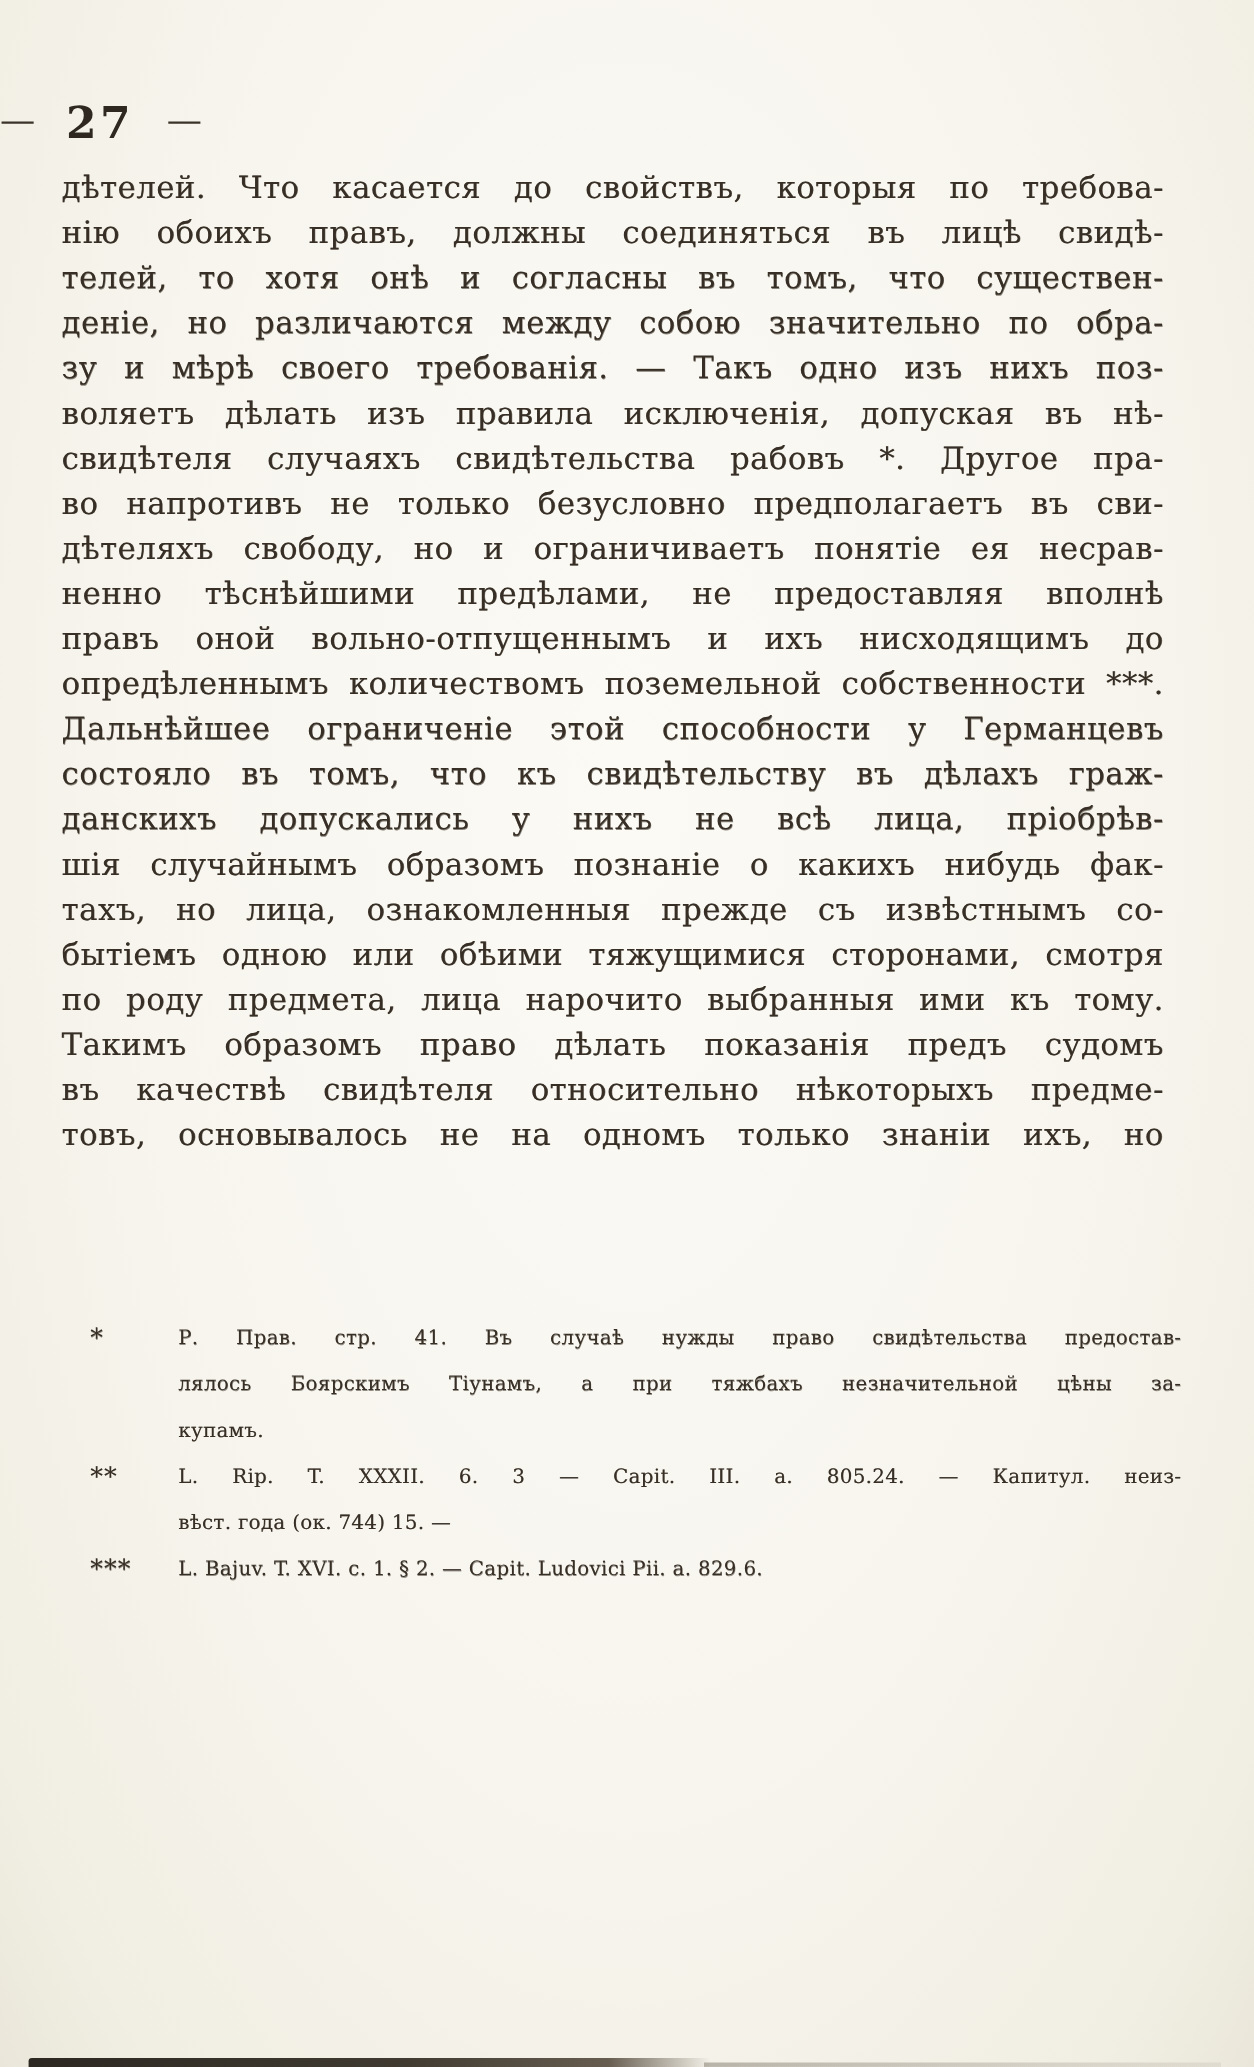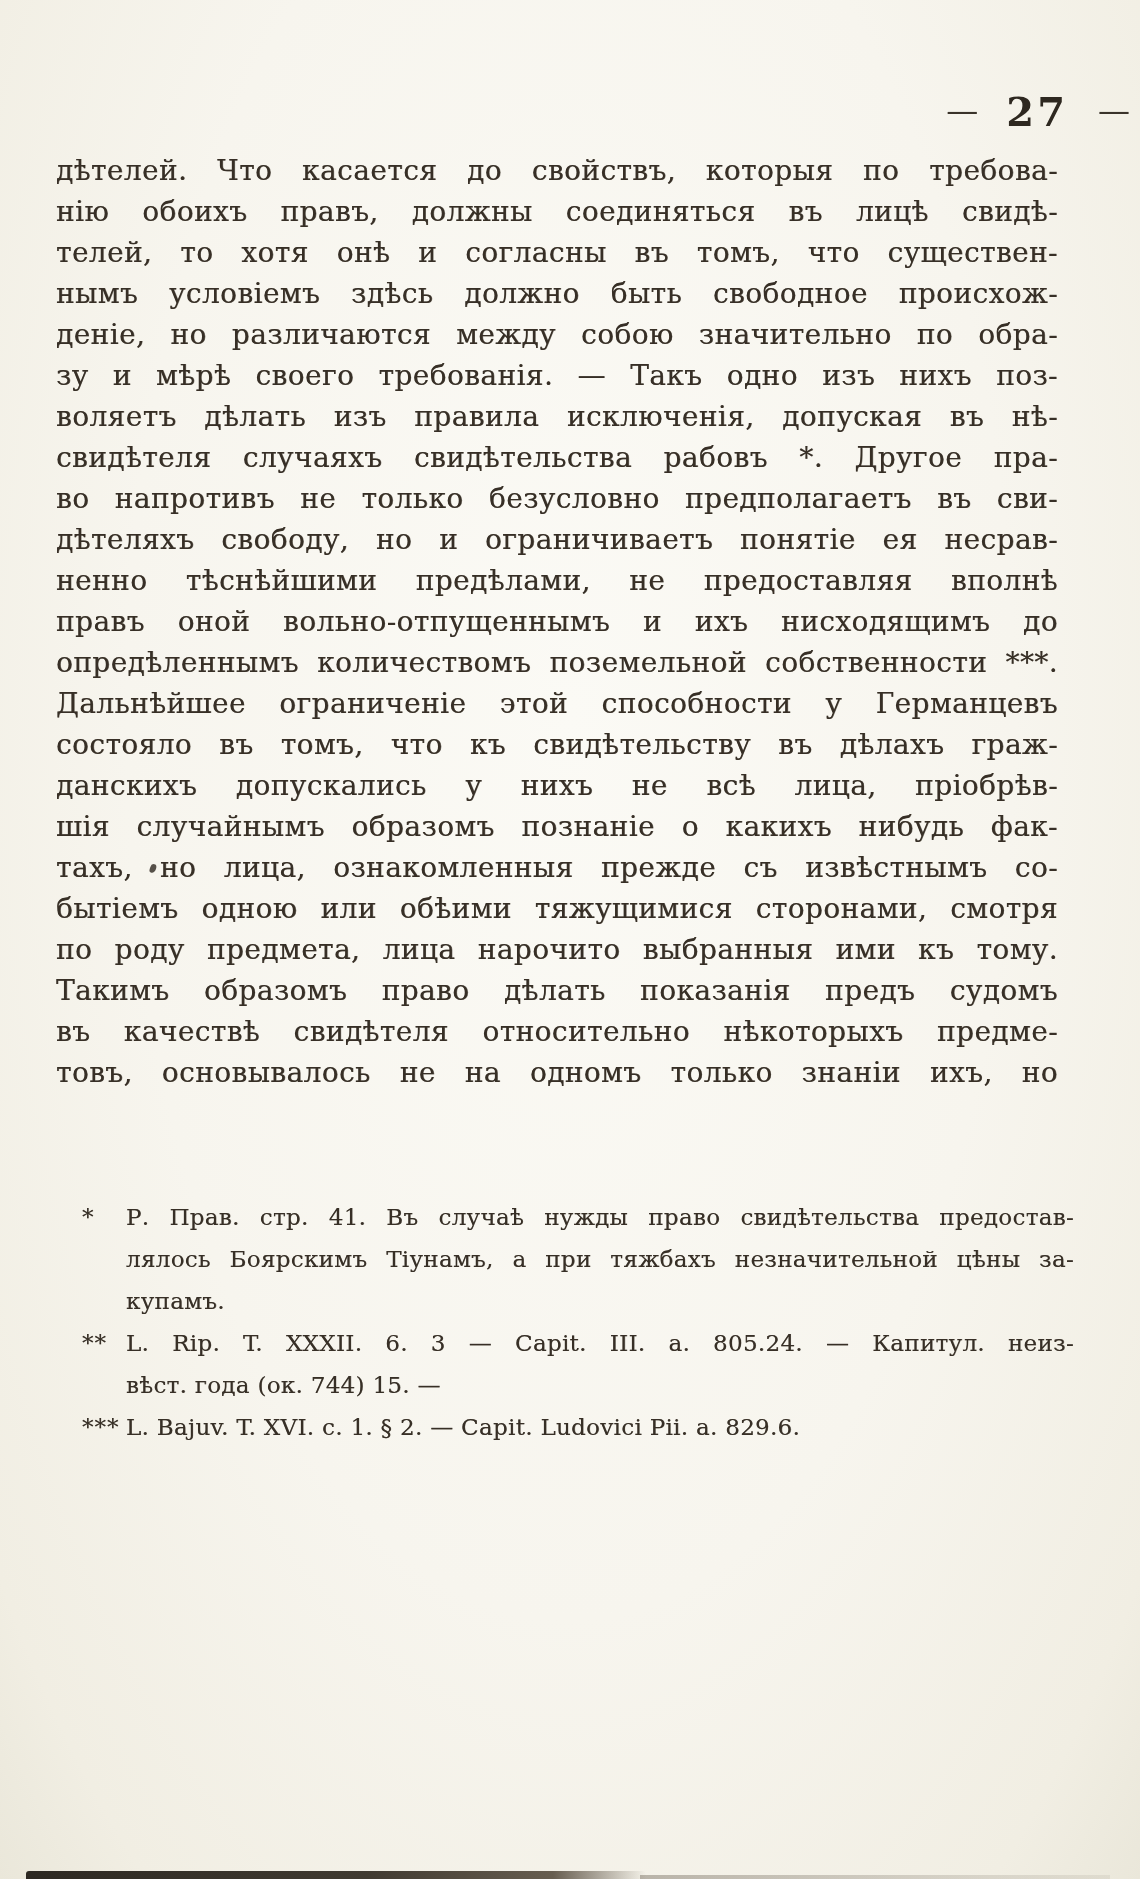--- a/index.html
+++ b/index.html
@@ -15,21 +15,21 @@
     overflow: hidden;
     background: radial-gradient(ellipse at 50% 38%, #fbfaf5 0%, #f7f5ee 55%, #f1eee3 88%, #eae7da 100%);
     font-family: "DejaVu Serif", "Liberation Serif", serif;
     color: #372f26;
   }
   .page-header {
     position: absolute;
     top: 88px;
     left: 0;
     right: 12px;
-    text-align: right;
+    text-align: left;
     white-space: nowrap;
     color: #2f2archivo;
   }
   .page-header .dash {
     font-size: 32px;
     letter-spacing: -2px;
     position: relative;
     top: -5px;
     color: #3a332a;
   }
@@ -69,26 +69,27 @@
   .fn-marker {
     flex: 0 0 44px;
     font-size: 23px;
     line-height: 42px;
     letter-spacing: 1px;
     color: #372f26;
     text-shadow: 0.3px 0.3px 0 rgba(45,38,28,0.5);
   }
   .fn-text { flex: 1 1 auto; }
   .fn-line {
-    font-size: 23px;
+    font-size: 18px;
     line-height: 42px;
     letter-spacing: 0.3px;
     text-align: justify;
     text-align-last: justify;
     text-shadow: 0.3px 0.3px 0 rgba(45,38,28,0.5);
+    margin-left: 36px;
   }
   .fn-line.last { text-align-last: left; }
   .ink-spot {
     position: absolute;
     left: 150px;
     top: 864px;
     width: 6px;
     height: 9px;
     background: #3a332b;
     border-radius: 50% 50% 60% 40%;
@@ -121,21 +122,20 @@
 <div class="page">
 
   <div class="page-header">
     <span class="dash left">—</span><span class="num">27</span><span class="dash right">—</span>
   </div>
 
   <div class="body-text">
       <div class="line">дѣтелей. Что касается до свойствъ, которыя по требова-</div>
       <div class="line">нію обоихъ правъ, должны соединяться въ лицѣ свидѣ-</div>
       <div class="line">телей, то хотя онѣ и согласны въ томъ, что существен-</div>
-      <div class="line">нымъ условіемъ здѣсь должно быть свободное происхож-</div>
       <div class="line">деніе, но различаются между собою значительно по обра-</div>
       <div class="line">зу и мѣрѣ своего требованія. — Такъ одно изъ нихъ поз-</div>
       <div class="line">воляетъ дѣлать изъ правила исключенія, допуская въ нѣ-</div>
       <div class="line">свидѣтеля случаяхъ свидѣтельства рабовъ *. Другое пра-</div>
       <div class="line">во напротивъ не только безусловно предполагаетъ въ сви-</div>
       <div class="line">дѣтеляхъ свободу, но и ограничиваетъ понятіе ея несрав-</div>
       <div class="line">ненно тѣснѣйшими предѣлами, не предоставляя вполнѣ</div>
       <div class="line">правъ оной вольно-отпущеннымъ и ихъ нисходящимъ до</div>
       <div class="line">опредѣленнымъ количествомъ поземельной собственности ***.</div>
       <div class="line">Дальнѣйшее ограниченіе этой способности у Германцевъ</div>

